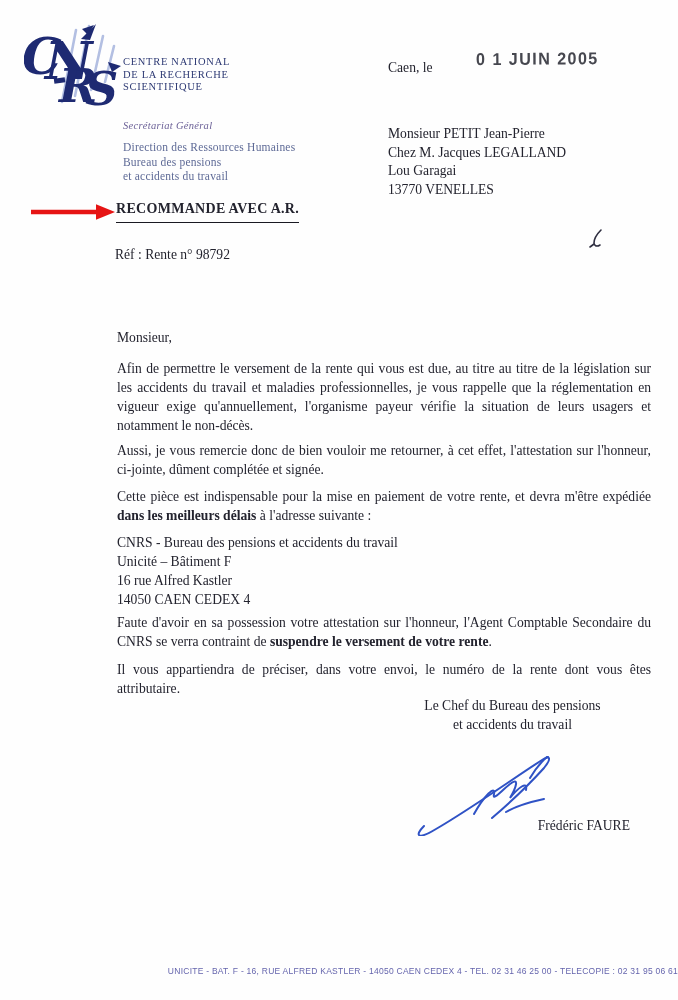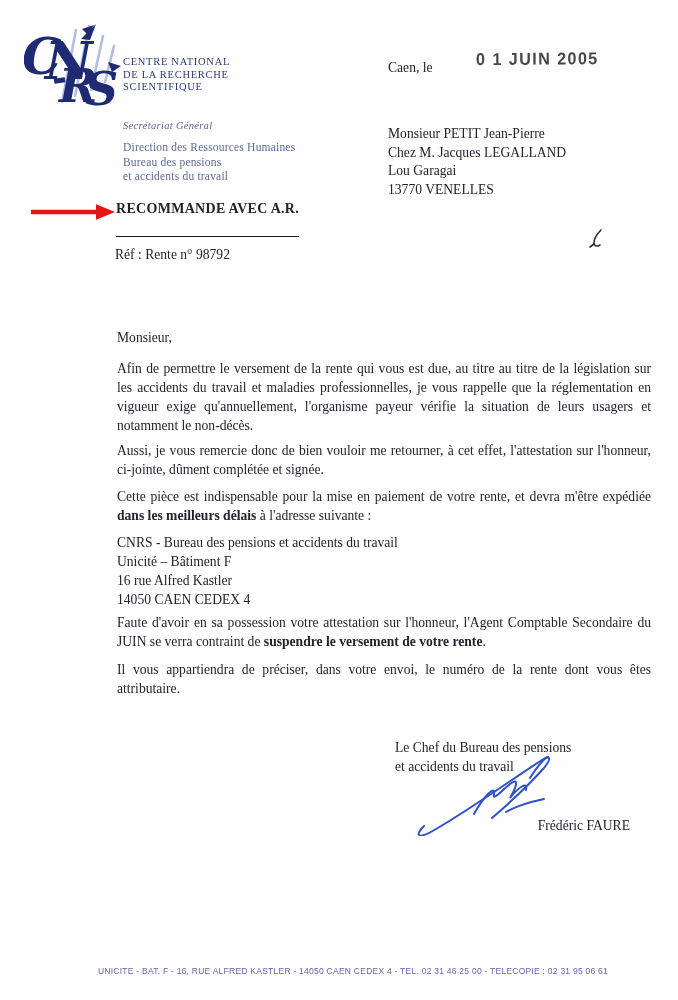--- a/index.html
+++ b/index.html
@@ -61,21 +61,21 @@
   }
 
   .recipient{left:388px;top:125px;font-size:13.6px;line-height:18.6px;}
 
   .red-arrow{left:30px;top:203px;}
   .recommande{
     left:116px;top:201px;
     font-size:14px;font-weight:700;
     letter-spacing:.3px;
     border-bottom:1.6px solid #1a1a22;
-    padding-bottom:19px;
+    padding-bottom:5px;
   }
   .pen-mark{left:583px;top:226px;}
   .ref{left:115px;top:247px;font-size:13.6px;}
 
   
   .body{
     left:117px;top:328px;width:534px;
     font-size:13.6px;line-height:19px;
   }
   .body p{margin:0;}
@@ -83,32 +83,32 @@
   .p1{text-align:justify;margin-bottom:6px !important;}
   .p2{text-align:justify;margin-bottom:8px !important;}
   .p3{text-align:justify;margin-bottom:8px !important;}
   .addr{text-align:left;line-height:19px;margin-bottom:4px !important;}
   .p4{text-align:justify;margin-bottom:9px !important;}
   .p5{text-align:justify;margin-bottom:9px !important;}
   b{font-weight:700;}
 
   
   .sig-title{
-    left:395px;top:738px;width:235px;
-    font-size:13.6px;line-height:19px;text-align:left;
+    left:395px;top:696px;width:235px;
+    font-size:13.6px;line-height:19px;text-align:center;
   }
   .sig-scrawl{left:412px;top:756px;}
   .sig-name{
     left:395px;top:818px;width:235px;
     font-size:13.6px;text-align:right;
   }
 
   .footer{
     left:0;top:966px;width:678px;
-    text-align:center;
+    text-align:right;
     font-family:"Liberation Sans",sans-serif;
     font-size:8.5px;letter-spacing:.25px;
     color:var(--footer-ink);
     padding-left:28px;box-sizing:border-box;
     white-space:nowrap;
   }
 </style>
 </head>
 <body>
 
@@ -176,21 +176,21 @@
     <p class="p-sal">Monsieur,</p>
     <p class="p1">Afin de permettre le versement de la rente qui vous est due, au titre au titre de la législation sur les accidents du travail et maladies professionnelles, je vous rappelle que la réglementation en vigueur exige qu'annuellement, l'organisme payeur vérifie la situation de leurs usagers et notamment le non-décès.</p>
     <p class="p2">Aussi, je vous remercie donc de bien vouloir me retourner, à cet effet, l'attestation sur l'honneur, ci-jointe, dûment complétée et signée.</p>
     <p class="p3"><span>Cette pièce est indispensable pour la mise en paiement de votre rente, et devra m'être expédiée </span><b>dans les meilleurs délais</b><span> à l'adresse suivante :</span></p>
     <p class="addr">
       <span>CNRS - Bureau des pensions et accidents du travail</span><br>
       <span>Unicité – Bâtiment F</span><br>
       <span>16 rue Alfred Kastler</span><br>
       <span>14050 CAEN CEDEX 4</span>
     </p>
-    <p class="p4"><span>Faute d'avoir en sa possession votre attestation sur l'honneur, l'Agent Comptable Secondaire du JUIN se verra contraint de </span><b>suspendre le versement de votre rente</b><span>.</span></p>
+    <p class="p4"><span>Faute d'avoir en sa possession votre attestation sur l'honneur, l'Agent Comptable Secondaire du CNRS se verra contraint de </span><b>suspendre le versement de votre rente</b><span>.</span></p>
     <p class="p5">Il vous appartiendra de préciser, dans votre envoi, le numéro de la rente dont vous êtes attributaire.</p>
   </div>
 
   <div class="abs sig-title">
     <div>Le Chef du Bureau des pensions</div>
     <div>et accidents du travail</div>
   </div>
 
   <svg class="abs sig-scrawl" width="175" height="80" viewBox="0 0 175 80" aria-hidden="true">
     <g fill="none" stroke="#2f52c5" stroke-width="2" stroke-linecap="round">

